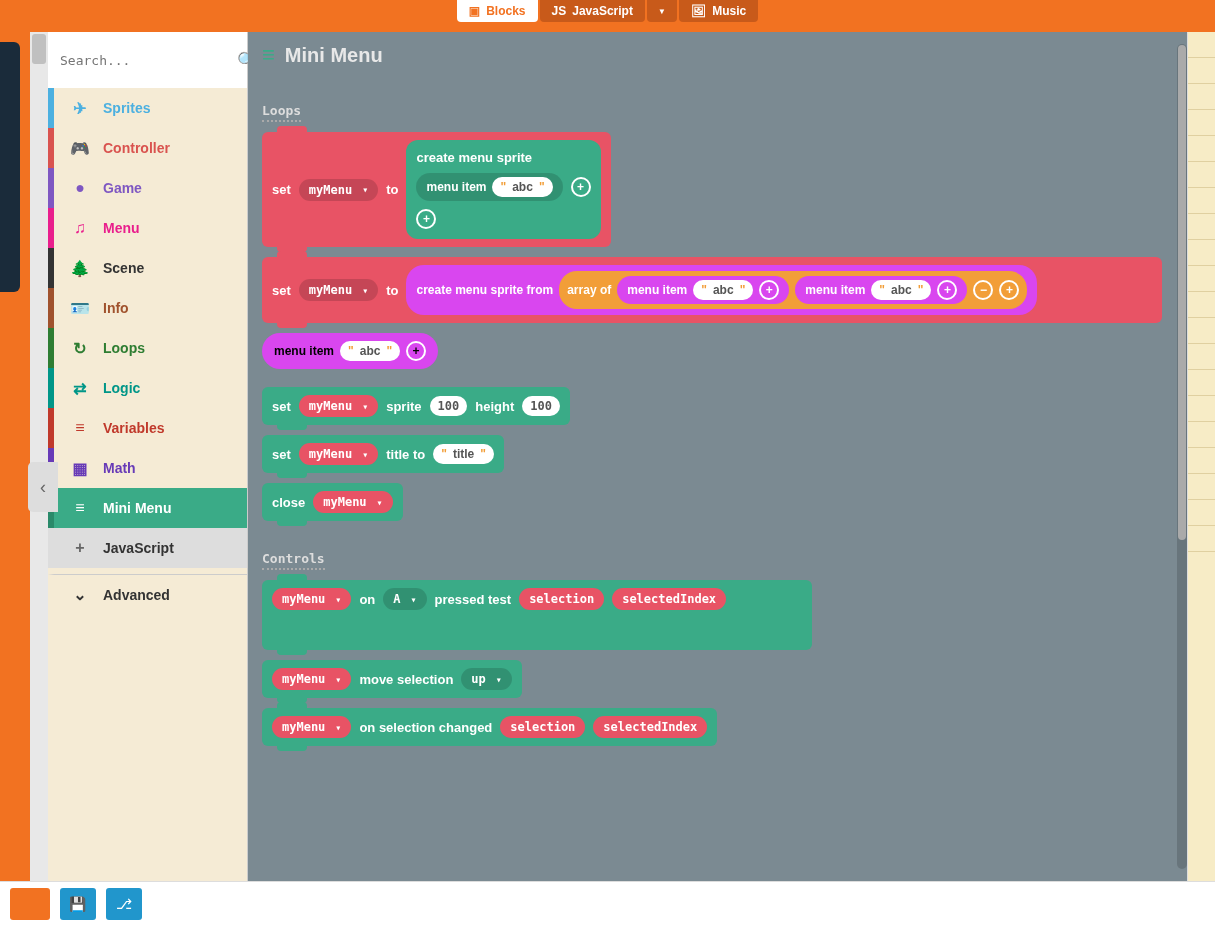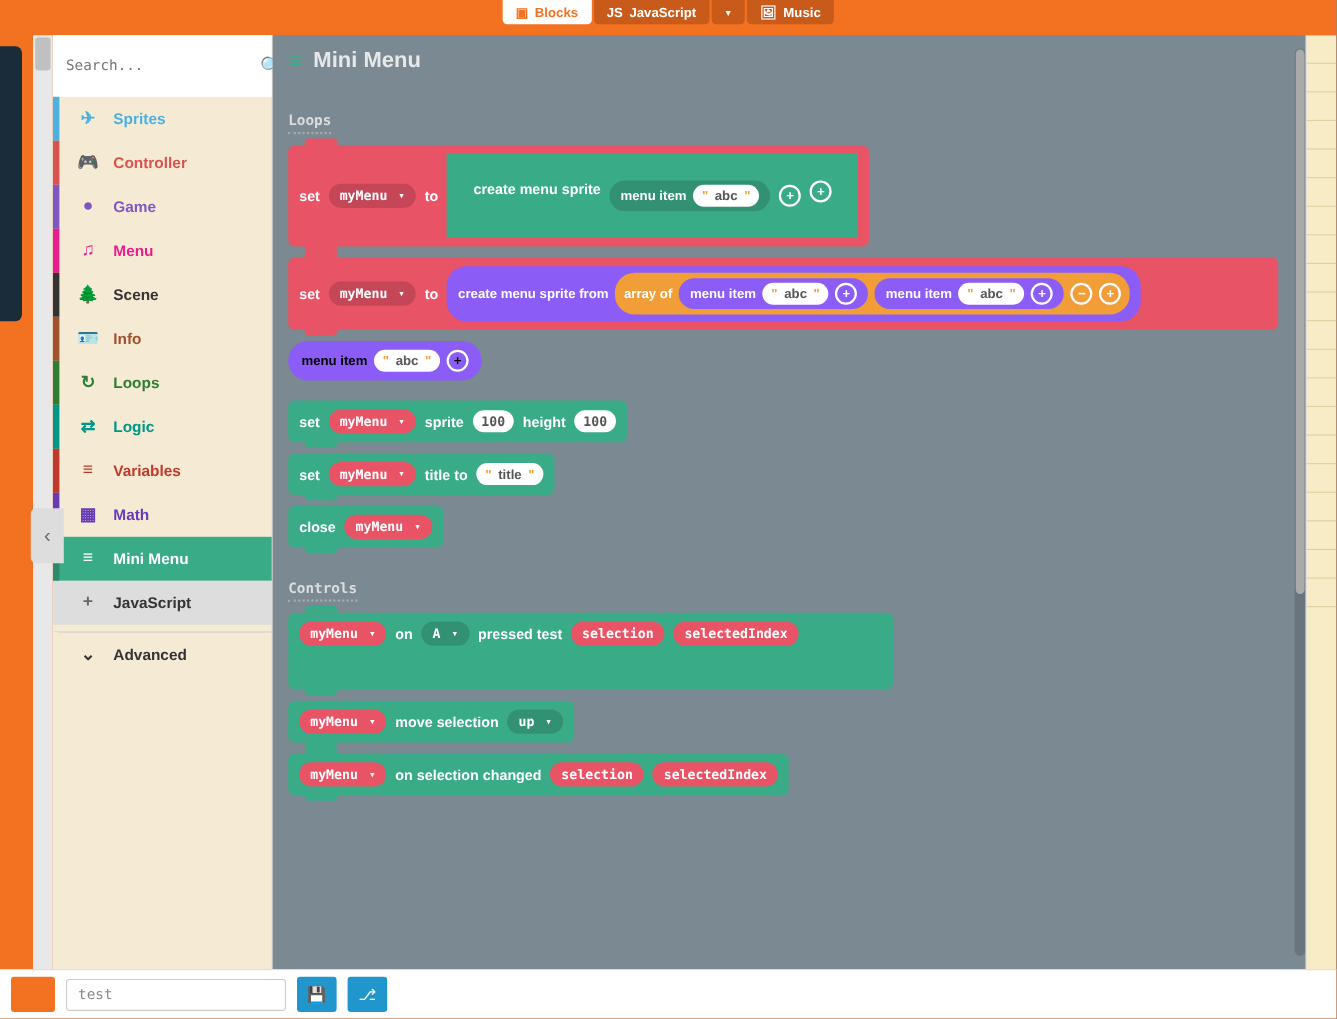--- a/index.html
+++ b/index.html
@@ -33,26 +33,26 @@
 
 .blk{border-radius:6px;padding:8px 10px;display:inline-flex;align-items:center;gap:8px;font:700 13px monospace;color:#fff;margin-bottom:10px;flex-wrap:wrap;position:relative}
 .blk.hat::before{content:"";position:absolute;left:15px;top:-6px;width:30px;height:6px;background:inherit;border-radius:4px 4px 0 0}
 .blk::after{content:"";position:absolute;left:15px;bottom:-5px;width:30px;height:6px;background:inherit;border-radius:0 0 4px 4px}
 .red{background:#e85365}
 .grn{background:#3aab87}
 .org{background:#f29e38}
 .pill{border-radius:18px;padding:4px 10px;display:inline-flex;align-items:center;gap:6px;font:700 12px monospace}
 .pill.dk{background:rgba(0,0,0,.15)}
 .pill.red{background:#e85365}
-.pill.grn{background:#8b5cf6}
+.pill.grn{background:#d946ef}
 .pill.org{background:#f29e38}
 .pill.wht{background:#fff;color:#555;padding:3px 8px}
 .dd::after{content:"▾";margin-left:4px;font-size:10px}
 .circ{width:20px;height:20px;border-radius:50%;border:2px solid #fff;display:inline-flex;align-items:center;justify-content:center;font-size:12px;font-weight:900}
-.nest{background:#3aab87;border-radius:0;padding:24px;display:inline-flex;gap:8px}
+.nest{background:#3aab87;border-radius:12px;padding:10px;display:inline-flex;flex-direction:column;gap:8px}
 
 .vscroll{position:absolute;right:28px;top:12px;width:10px;bottom:12px;background:rgba(0,0,0,.15);border-radius:5px}
 .vscroll .th{background:#aaa;width:8px;margin:1px;height:60%;border-radius:4px}
 
 .docs{position:absolute;right:0;top:0;width:28px;height:100%;background:#f7ecc6;border-left:1px solid #ddd}
 .docs .lines{border-bottom:1px solid #e0d0a0;height:26px}
 
 .bottom{position:absolute;left:0;right:0;bottom:0;height:45px;background:#fff;border-top:1px solid #ddd;display:flex;align-items:center;padding:0 10px;gap:10px}
 .bottom .dlbtn{width:40px;height:32px;background:#f27221;border-radius:3px}
 .bottom .pname{flex:0 0 200px;border:1px solid #ccc;border-radius:3px;padding:6px 10px;font:13px monospace;color:#888}
@@ -294,16 +294,15 @@
         <div class="lines"></div>
         <div class="lines"></div>
         <div class="lines"></div>
         <div class="lines"></div>
     </div>
   </div>
 </div>
 
 <div class="bottom">
   <div class="dlbtn"></div>
-  <div class="pname">test</div>
   <div class="sq">💾</div>
   <div class="sq">⎇</div>
 </div>
 
 </body></html>

